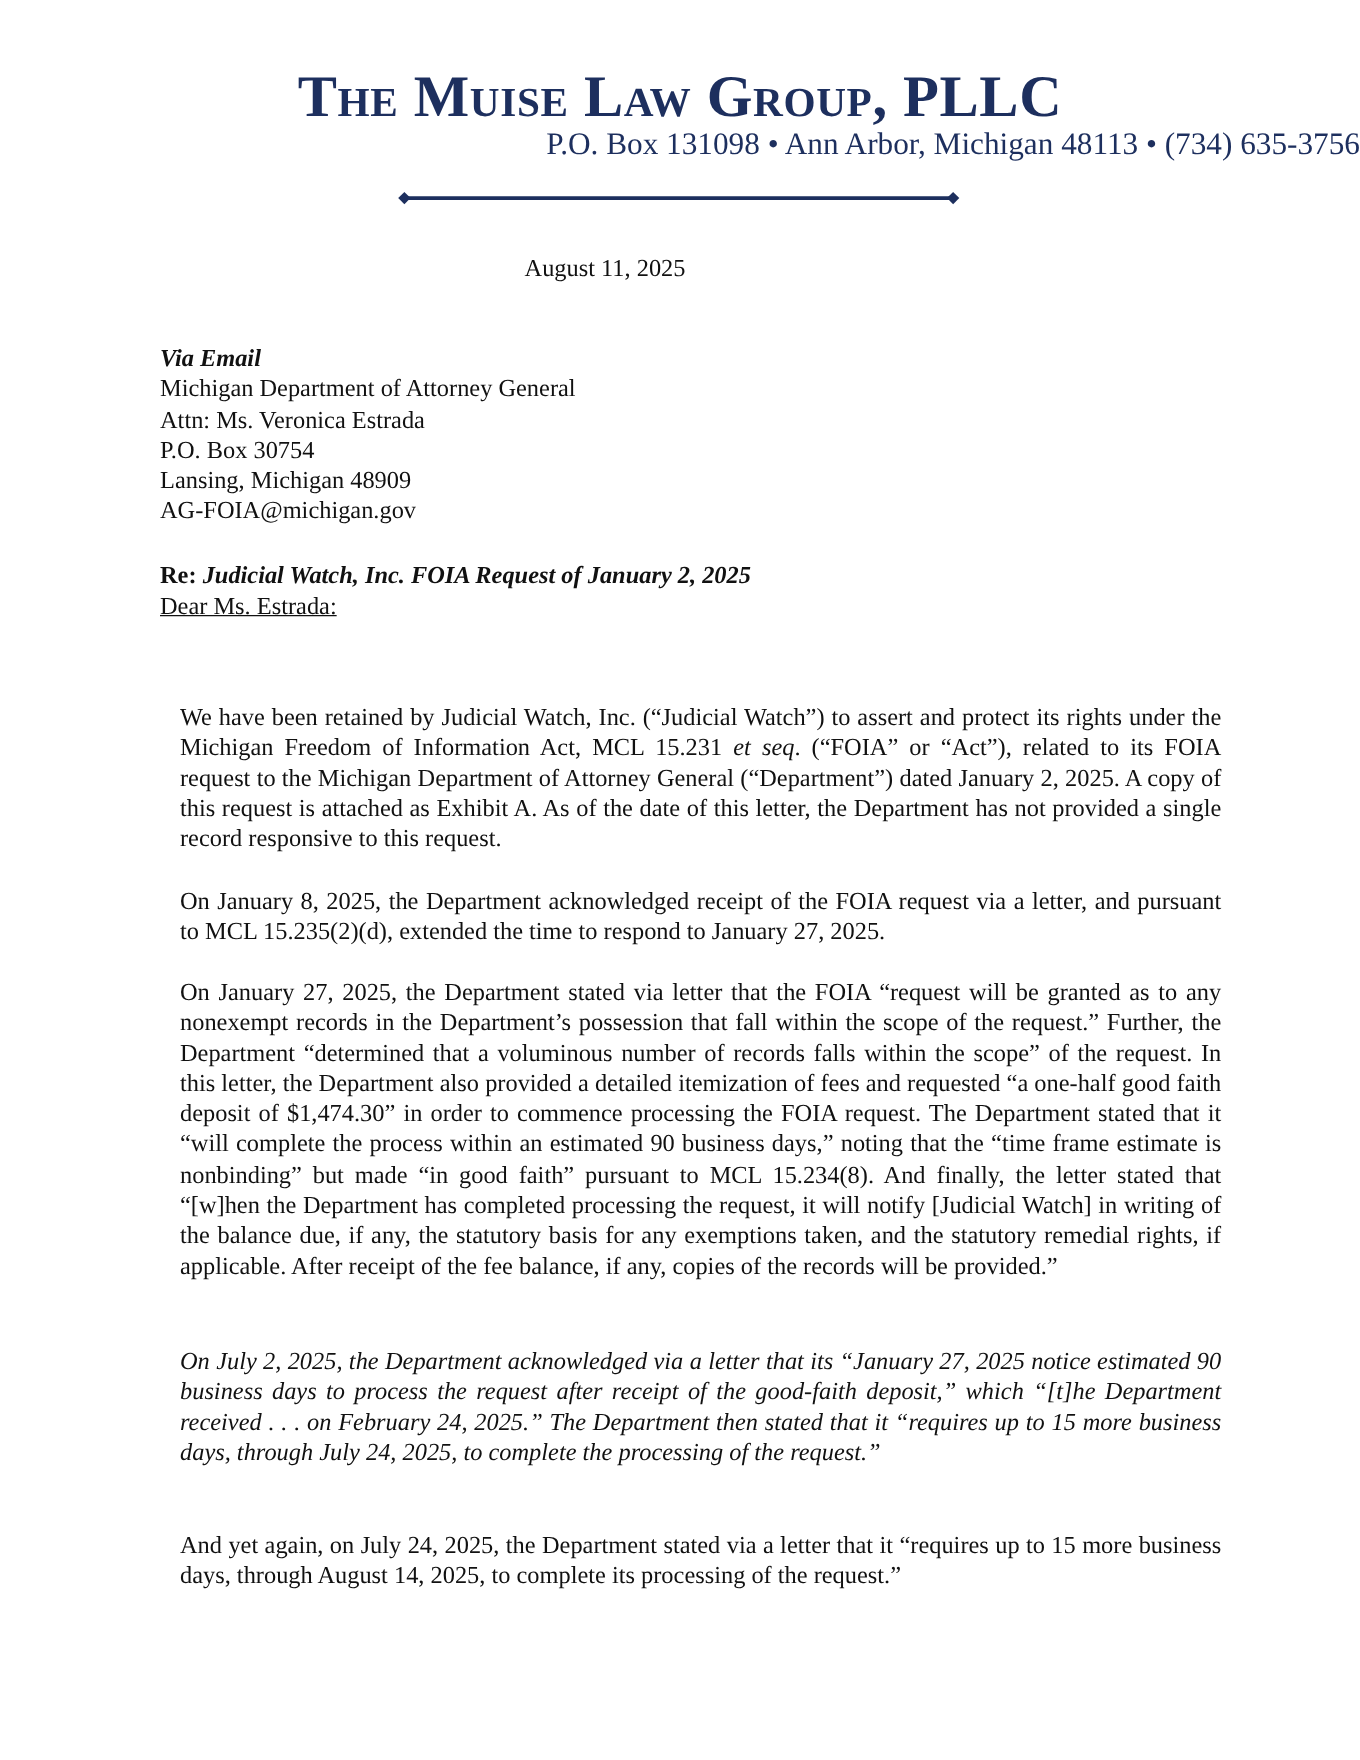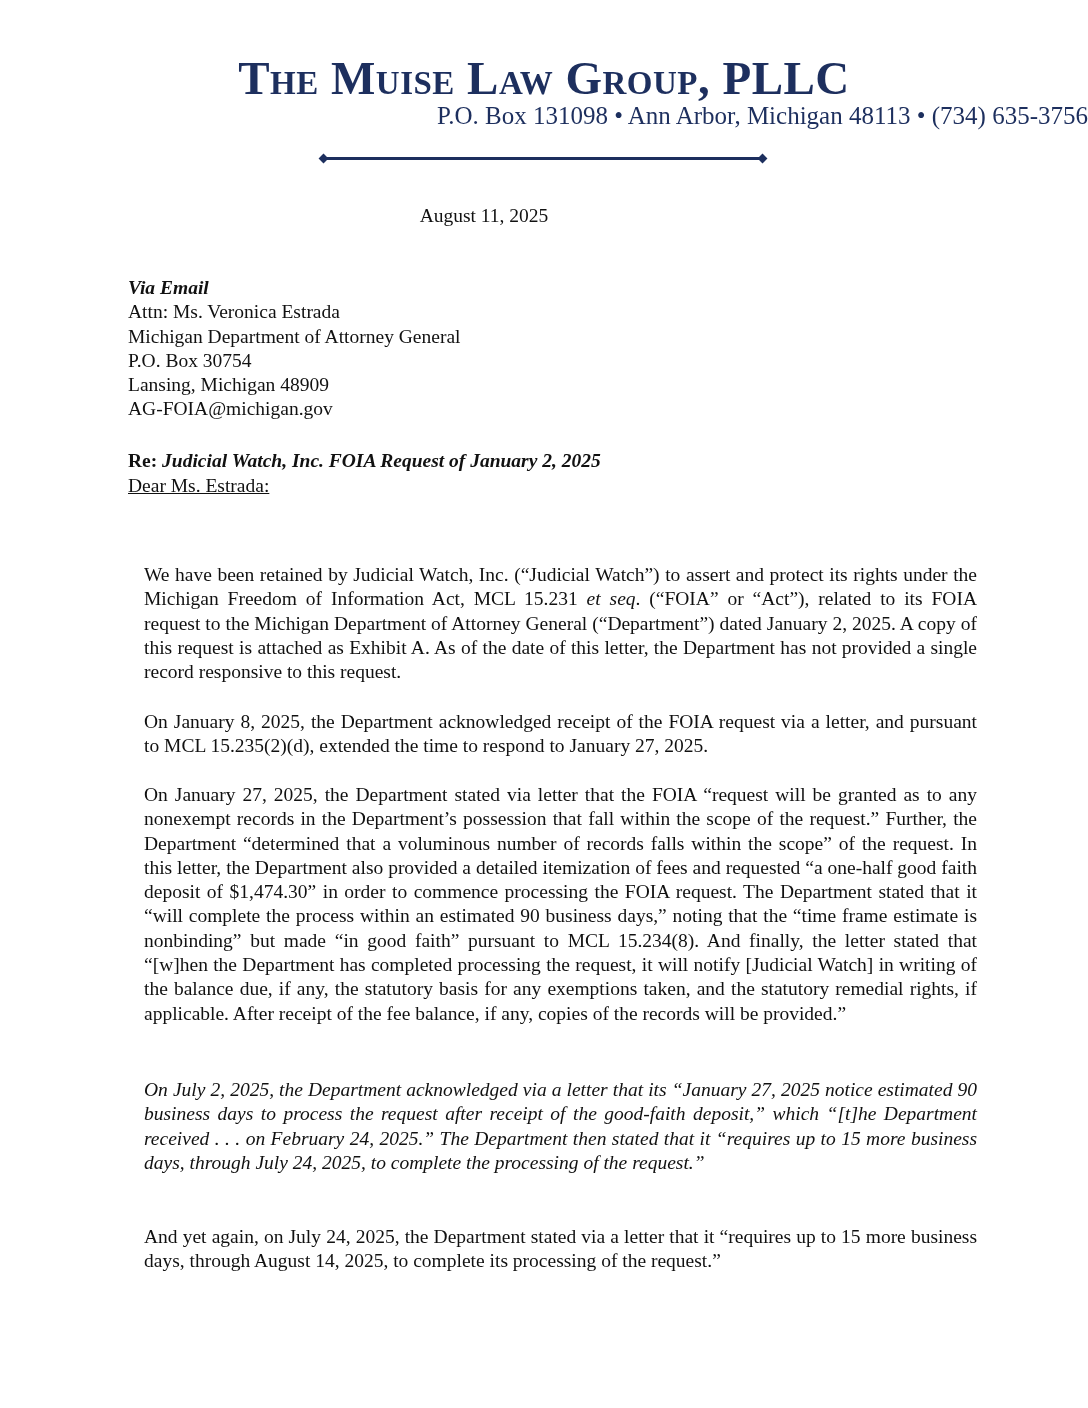--- a/index.html
+++ b/index.html
@@ -34,22 +34,22 @@
 <div class="rule">
   <span class="dia l"></span>
   <span class="line"></span>
   <span class="dia r"></span>
 </div>
 
 <div class="date">August 11, 2025</div>
 
 <div class="body-text address">
   <div class="via">Via Email</div>
+  <div>Michigan Department of Attorney General</div>
   <div>Attn: Ms. Veronica Estrada</div>
-  <div>Michigan Department of Attorney General</div>
   <div>P.O. Box 30754</div>
   <div>Lansing, Michigan 48909</div>
   <div>AG-FOIA@michigan.gov</div>
 </div>
 
 <div class="body-text re">
   <span>Re:</span>
   <span class="subj">Judicial Watch, Inc. FOIA Request of January 2, 2025</span>
 </div>
 

